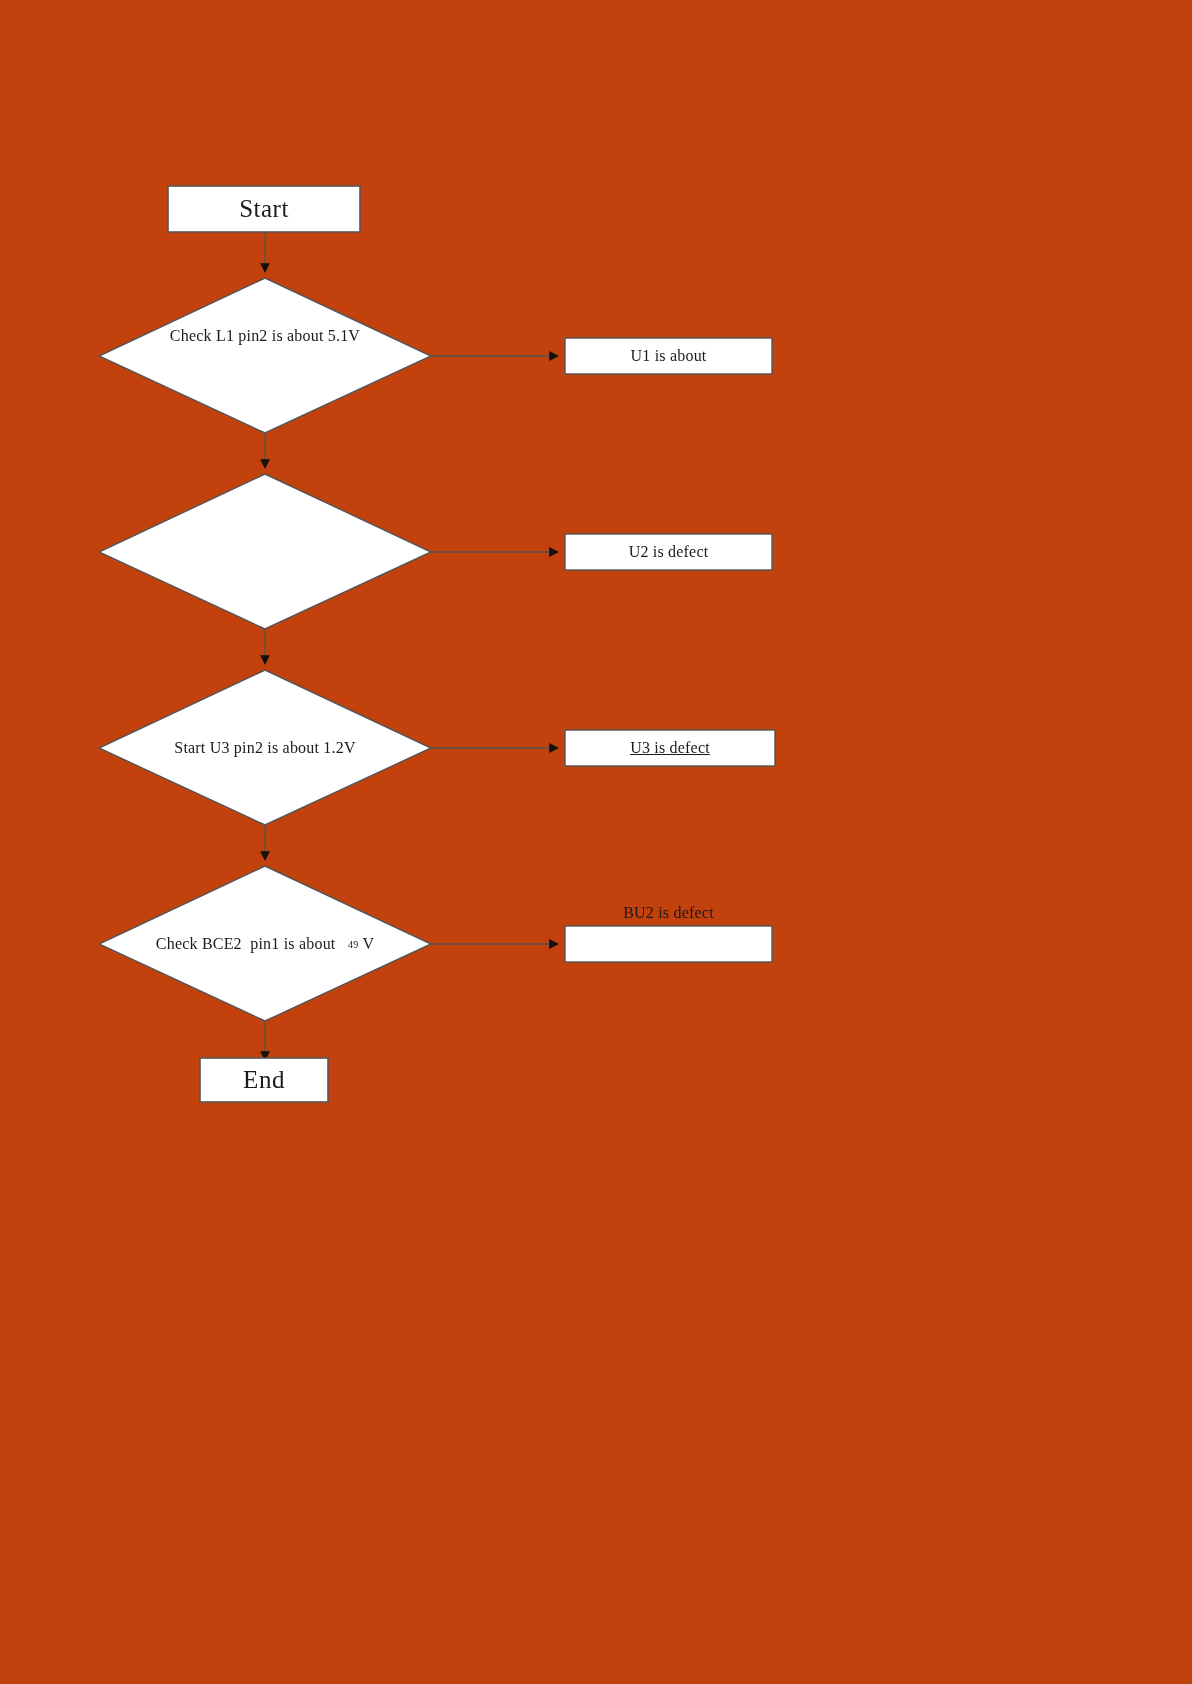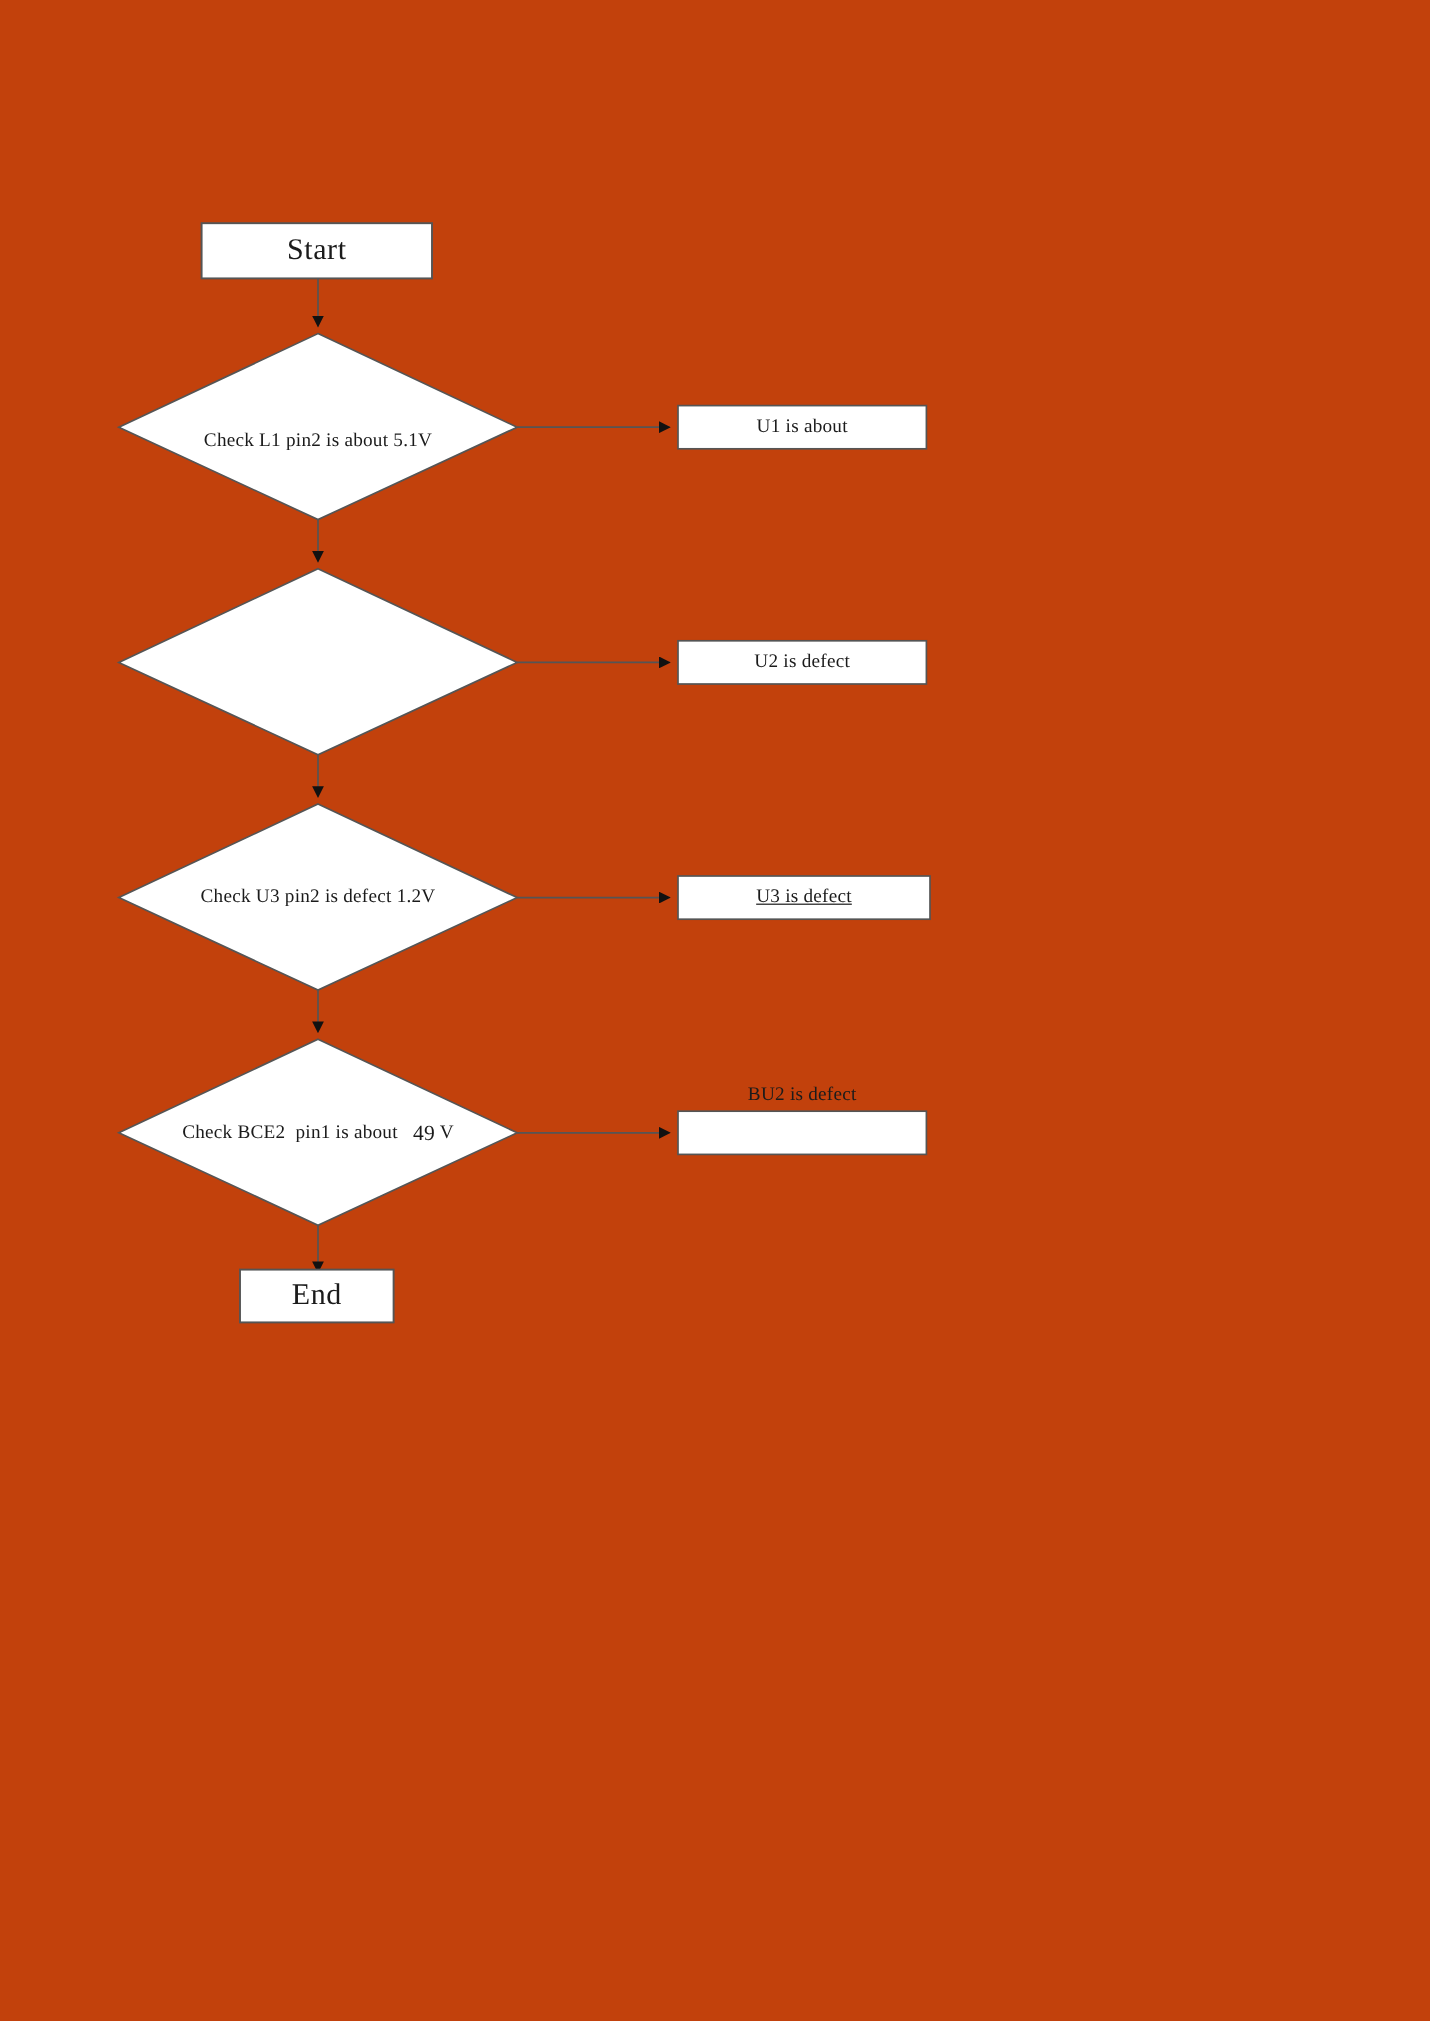--- a/index.html
+++ b/index.html
@@ -38,21 +38,21 @@
   }
   .decision-label {
     font-size: 16px;
     letter-spacing: 0.2px;
   }
   .result-label {
     font-size: 16px;
     letter-spacing: 0.2px;
   }
   .small-val {
-    font-size: 18px;
+    font-size: 10px;
     vertical-align: 1px;
   }
 </style>
 </head>
 <body>
 
 <div id="page">
 
   <svg id="flow-svg" viewBox="0 0 1192 1684" xmlns="http://www.w3.org/2000/svg">
     <defs>
@@ -91,28 +91,28 @@
     <line x1="431" y1="944" x2="558" y2="944" stroke="#555555" stroke-width="1.4" marker-end="url(#arrow)"></line>
     <rect x="565" y="926" width="207" height="36" fill="#ffffff" stroke="#555555" stroke-width="1.4"></rect>
 
     <line x1="265" y1="1021" x2="265" y2="1060" stroke="#555555" stroke-width="1.4" marker-end="url(#arrow)"></line>
 
     <rect x="200" y="1058" width="128" height="44" fill="#ffffff" stroke="#555555" stroke-width="1.6"></rect>
   </svg>
 
   <div class="node-label terminal-label" style="left:168px; top:186px; width:192px; height:46px;">Start</div>
 
-  <div class="node-label decision-label" style="left:99px; top:352px; width:332px; height:32px;text-align:center;">Check L1 pin2 is about 5.1V</div>
+  <div class="node-label decision-label" style="left:99px; top:320px; width:332px; height:32px;text-align:center;">Check L1 pin2 is about 5.1V</div>
 
   <div class="node-label result-label" style="left:565px; top:338px; width:207px; height:36px;">U1 is about</div>
 
 
   <div class="node-label result-label" style="left:565px; top:534px; width:207px; height:36px;">U2 is defect</div>
 
-  <div class="node-label decision-label" style="left:99px; top:732px; width:332px; height:32px;">Check U3 pin2 is defect 1.2V</div>
+  <div class="node-label decision-label" style="left:99px; top:732px; width:332px; height:32px;">Start U3 pin2 is about 1.2V</div>
 
   <div class="node-label result-label" style="left:565px; top:730px; width:210px; height:36px;text-decoration:underline;">U3 is defect</div>
 
   <div class="node-label decision-label" style="left:99px; top:928px; width:332px; height:32px;">
     <span>Check BCE2  pin1 is about   </span><span class="small-val">49</span><span> V</span>
   </div>
 
   <div class="node-label result-label" style="left:565px; top:894px; width:207px; height:38px;">BU2 is defect</div>
 
   <div class="node-label terminal-label" style="left:200px; top:1058px; width:128px; height:44px;">End</div>

